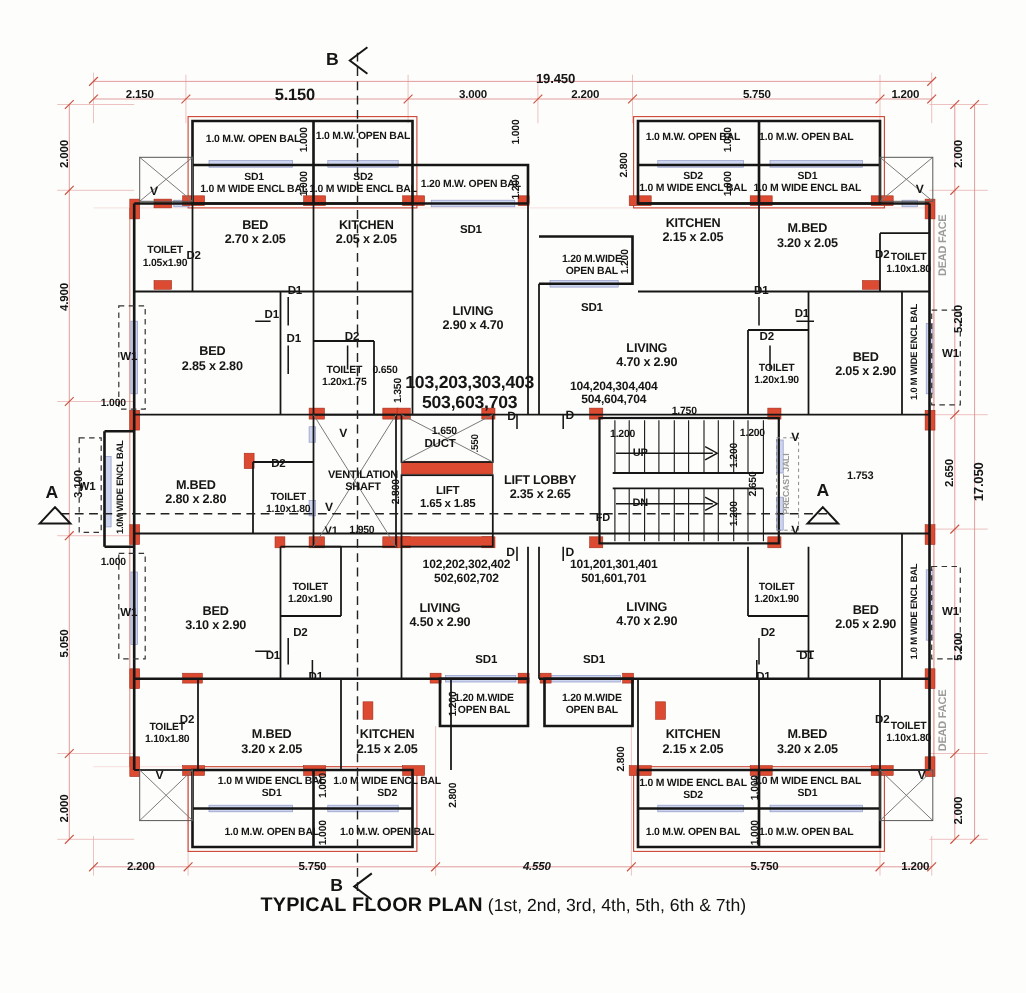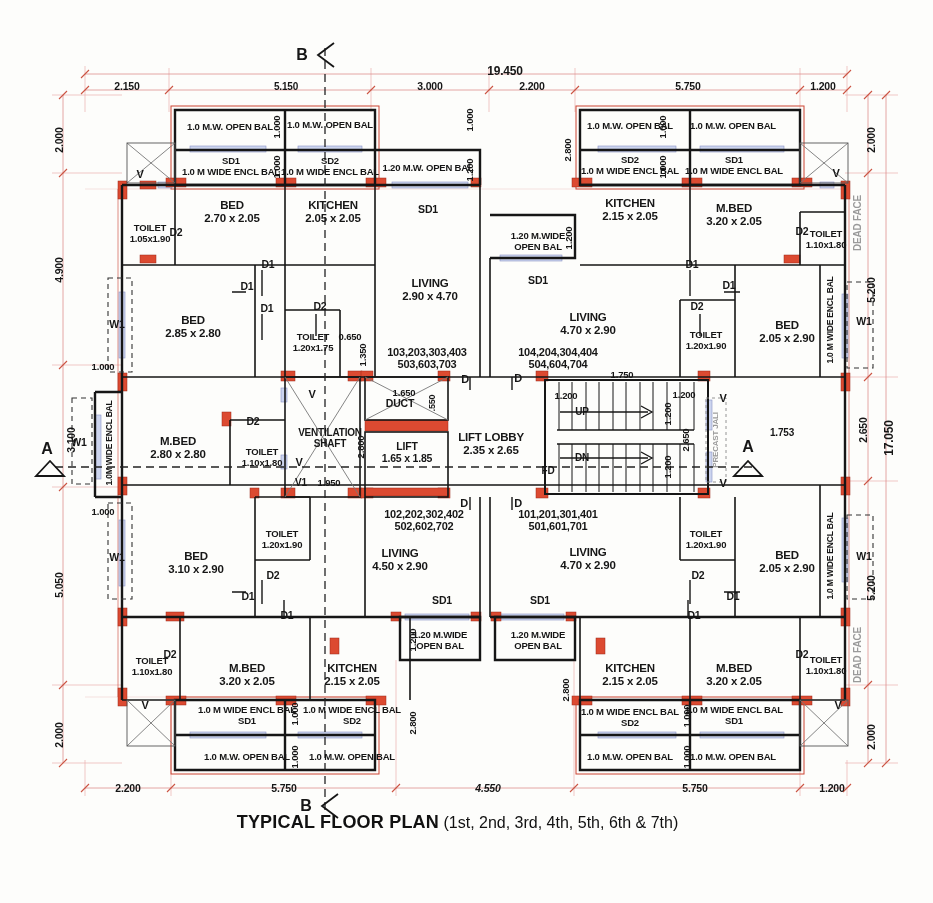--- a/index.html
+++ b/index.html
@@ -233,21 +233,21 @@
       <path d="M690,270 V296 M724,292 H740 M700,314 V336"></path>
       <path d="M262,580 V604 M246,592 H232 M284,600 V617"></path>
       <path d="M690,580 V604 M724,592 H740 M688,600 V617"></path>
       <path d="M470,377 V390 M512,377 V390 M470,497 V510 M512,497 V510"></path>
     </g>
   </svg>
 
   <div id="labels">
       <span class="lbl" style="left: 505px; top: 72px; font-size: 12px;">19.450</span>
       <span class="lbl" style="left: 127px; top: 87px; font-size: 10.5px;">2.150</span>
-      <span class="lbl" style="left: 286px; top: 87px; font-size: 10px;">5.150</span>
+      <span class="lbl" style="left: 268px; top: 87px; font-size: 15px;">5.150</span>
       <span class="lbl" style="left: 430px; top: 87px; font-size: 10.5px;">3.000</span>
       <span class="lbl" style="left: 532px; top: 87px; font-size: 10.5px;">2.200</span>
       <span class="lbl" style="left: 688px; top: 87px; font-size: 10.5px;">5.750</span>
       <span class="lbl" style="left: 823px; top: 87px; font-size: 10.5px;">1.200</span>
       <span class="lbl" style="left: 128px; top: 789px; font-size: 10.5px;">2.200</span>
       <span class="lbl" style="left: 284px; top: 789px; font-size: 10.5px;">5.750</span>
       <span class="lbl" style="left: 488px; top: 789px; font-size: 10.5px; font-style: italic;">4.550</span>
       <span class="lbl" style="left: 695px; top: 789px; font-size: 10.5px;">5.750</span>
       <span class="lbl" style="left: 832px; top: 789px; font-size: 10.5px;">1.200</span>
       <span class="lbl rot" style="left: 60px; top: 140px; font-size: 10.5px;">2.000</span>
@@ -303,21 +303,21 @@
       <span class="lbl" style="left: 333px; top: 212px; font-size: 11.5px;">KITCHEN
 2.05 x 2.05</span>
       <span class="lbl" style="left: 150px; top: 234px; font-size: 9.5px;">TOILET
 1.05x1.90</span>
       <span class="lbl" style="left: 193px; top: 327px; font-size: 11.5px;">BED
 2.85 x 2.80</span>
       <span class="lbl" style="left: 313px; top: 343px; font-size: 9.5px;">TOILET
 1.20x1.75</span>
       <span class="lbl" style="left: 430px; top: 290px; font-size: 11.5px;">LIVING
 2.90 x 4.70</span>
-      <span class="lbl" style="left: 427px; top: 358px; font-size: 11px;">103,203,303,403
+      <span class="lbl" style="left: 427px; top: 358px; font-size: 16px;">103,203,303,403
 503,603,703</span>
       <span class="lbl" style="left: 630px; top: 210px; font-size: 11.5px;">KITCHEN
 2.15 x 2.05</span>
       <span class="lbl" style="left: 734px; top: 215px; font-size: 11.5px;">M.BED
 3.20 x 2.05</span>
       <span class="lbl" style="left: 826px; top: 240px; font-size: 9.5px;">TOILET
 1.10x1.80</span>
       <span class="lbl" style="left: 588px; top: 324px; font-size: 11.5px;">LIVING
 4.70 x 2.90</span>
       <span class="lbl" style="left: 787px; top: 332px; font-size: 11.5px;">BED

